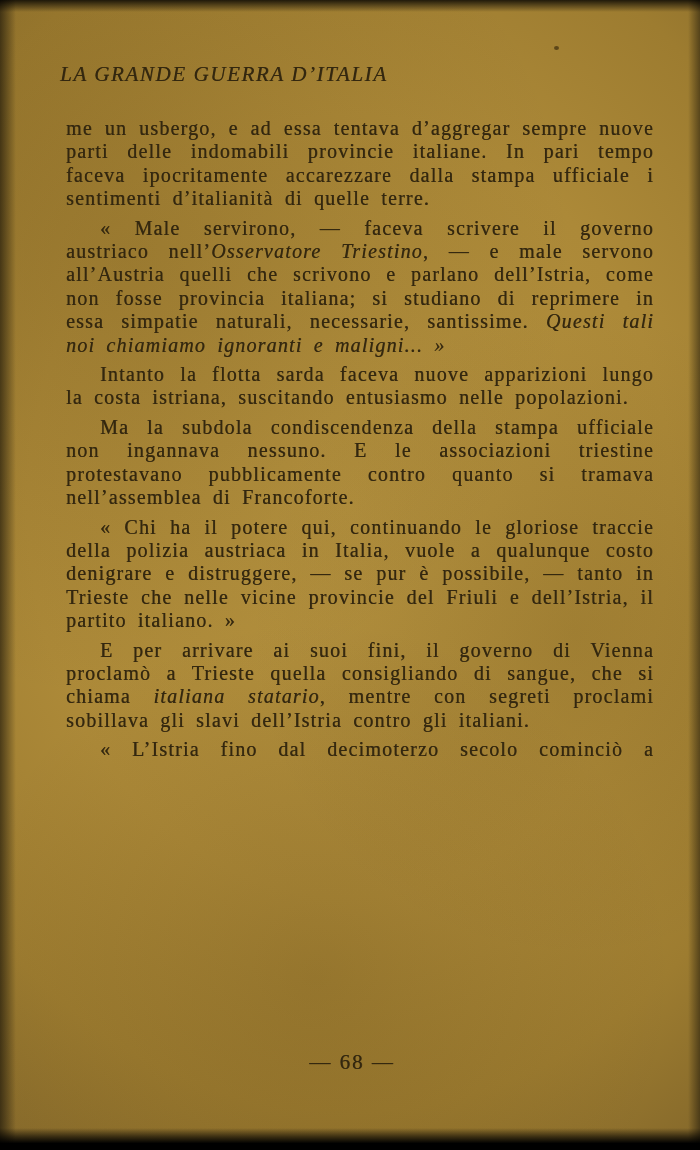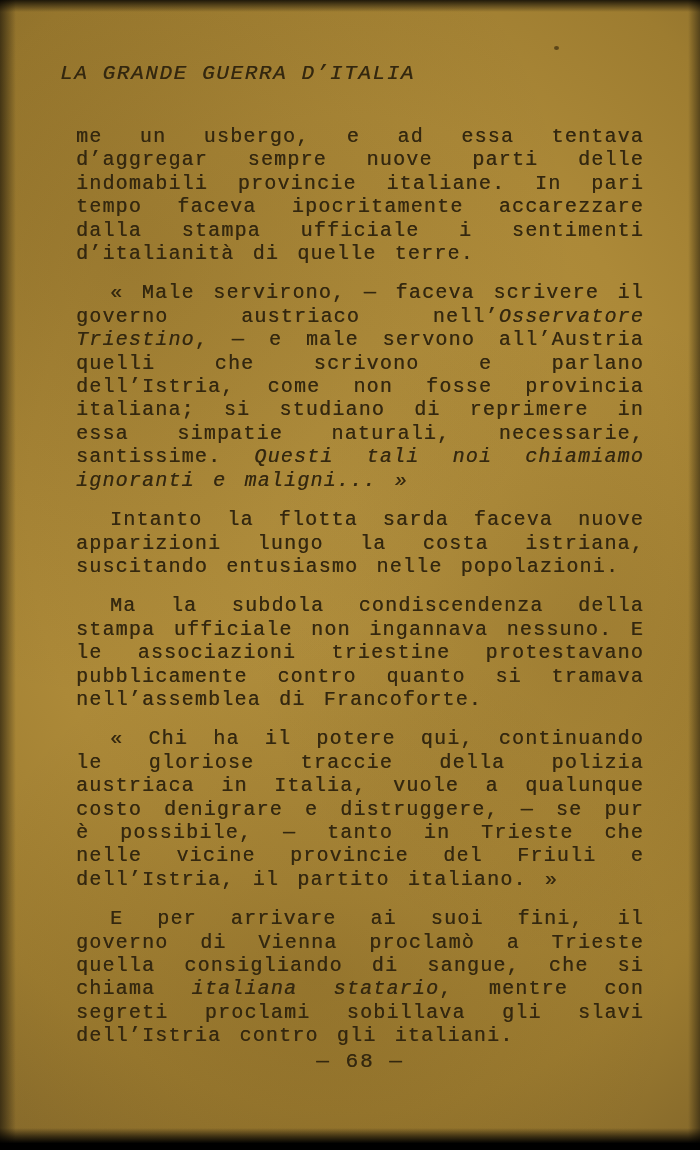--- a/index.html
+++ b/index.html
@@ -12,21 +12,20 @@
     height: 1150px;
     margin: 0 auto;
     overflow: hidden;
     color: #33270f;
     background:
       radial-gradient(circle at 18% 22%, rgba(70,48,8,0.18), transparent 42%),
       radial-gradient(circle at 82% 55%, rgba(70,48,8,0.14), transparent 38%),
       radial-gradient(circle at 45% 85%, rgba(60,40,6,0.16), transparent 34%),
       radial-gradient(ellipse 115% 85% at 50% 44%,
         #b5923f 0%, #ac8938 40%, #9d7c30 62%, #83672a 80%, #5d4717 94%, #3a2a0c 100%);
-    font-family: Liberation Mono, monospace;
   }
 
   .edge-top    { position: absolute; top: 0; left: 0; right: 0; height: 12px;
                  background: linear-gradient(to bottom, rgba(0,0,0,0.8), transparent); }
   .edge-bottom { position: absolute; bottom: 0; left: 0; right: 0; height: 22px;
                  background: linear-gradient(to top, #000 30%, rgba(0,0,0,0.6) 60%, transparent); }
   .edge-left   { position: absolute; top: 0; bottom: 0; left: 0; width: 16px;
                  background: linear-gradient(to right, rgba(0,0,0,0.55), transparent); }
   .edge-right  { position: absolute; top: 0; bottom: 0; right: 0; width: 12px;
                  background: linear-gradient(to left, rgba(0,0,0,0.45), transparent); }
@@ -54,28 +53,28 @@
     height: 940px;
     overflow: hidden;
     text-align: justify;
     font-size: 20px;
     line-height: 23.4px;
     letter-spacing: 1.2px;
     word-spacing: 5px;
     text-shadow: 0.4px 0 0 rgba(51,39,15,0.7);
   }
 
-  .para { margin: 16px; }
+  .para { margin: 6px; }
   .para.indent { text-indent: 34px; }
   .para:last-child { text-align-last: justify; }
   .para i { font-style: italic; }
 
   .page-number {
     position: absolute;
-    top: 1050px; left: 60px; width: 600px;
+    top: 1050px; left: 52px; width: 600px;
     text-align: center;
     font-size: 21px;
     letter-spacing: 2px;
     text-shadow: 0.4px 0 0 rgba(51,39,15,0.7);
   }
 </style>
 </head>
 <body>
 
 <div class="page">

